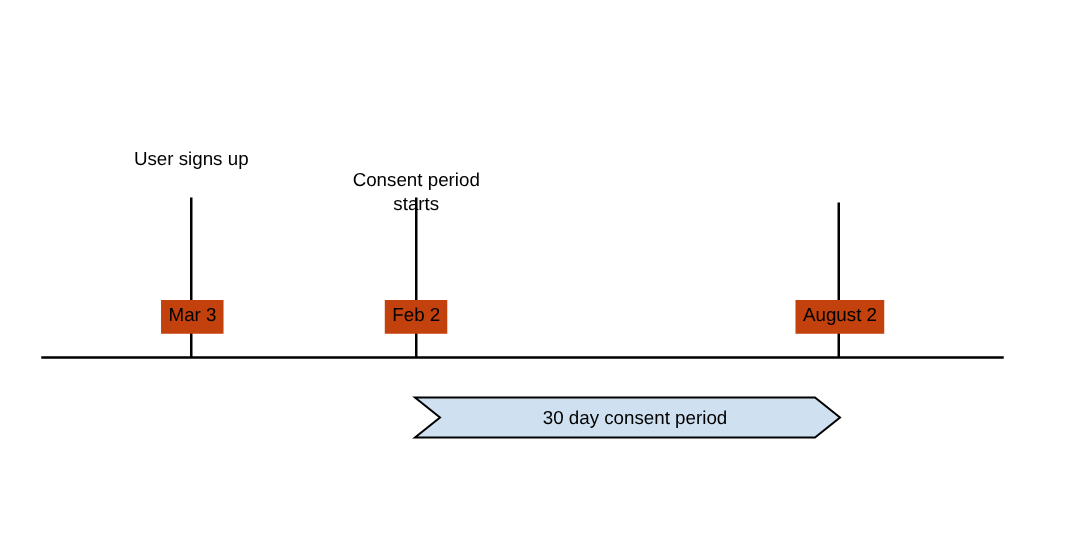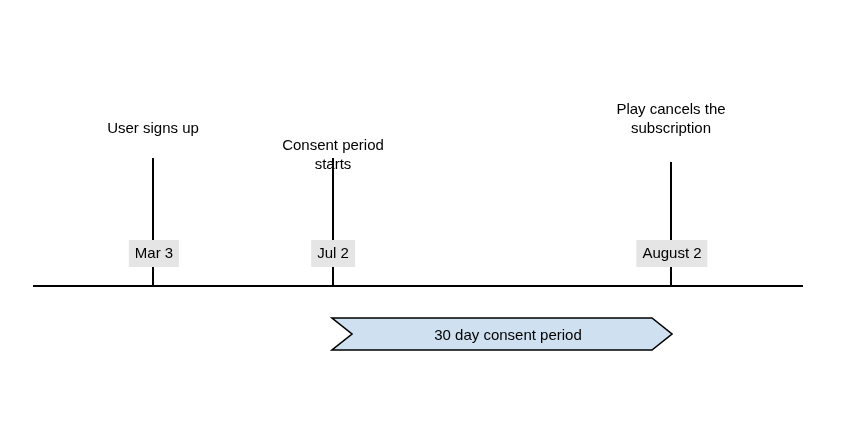--- a/index.html
+++ b/index.html
@@ -42,21 +42,21 @@
     white-space: pre-line;
     transform: translateX(-50%);
   }
 
   
   .date-chip {
     position: absolute;
     font-size: 15px;
     line-height: 18px;
     color: #000000;
-    background: #e5e5e5;
+    background: #c2410c;
     padding: 4px 6px 5px 6px;
     text-align: right;
     white-space: nowrap;
     transform: translateX(-50%);
   }
 
   
   .period-banner {
     position: absolute;
   }
@@ -86,24 +86,22 @@
 
   <div class="axis-line" style="left:33px; top:285px; width:770px;"></div>
 
   <div class="milestone-label" style="left:153px; top:118px; width:220px;text-align:center;">User signs up</div>
   <div class="tick-line" style="left:152px; top:158px; height:128px;"></div>
   <div class="date-chip" style="left:154px; top:240px;">Mar 3</div>
 
   <div class="milestone-label" style="left:333px; top:99px; width:220px;margin-top:36px;">Consent period
 starts</div>
   <div class="tick-line" style="left:332px; top:158px; height:128px;"></div>
-  <div class="date-chip" style="left:333px; top:240px;">Jul 2</div>
+  <div class="date-chip" style="left:333px; top:240px;">Feb 2</div>
 
-  <div class="milestone-label" style="left:671px; top:99px; width:240px;">Play cancels the
-subscription</div>
   <div class="tick-line" style="left:670px; top:162px; height:124px;"></div>
   <div class="date-chip" style="left:672px; top:240px;">August 2</div>
 
   <div class="period-banner" style="left:331px; top:317px; width:342px; height:34px;">
     <svg width="342" height="34" viewBox="0 0 342 34">
       <polygon points="1,1 321,1 341,17 321,33 1,33 21,17" fill="#cfe0f0" stroke="#000000" stroke-width="1.6" stroke-linejoin="miter"></polygon>
     </svg>
     <div class="period-banner-text" style="padding-left:6px;">30 day consent period</div>
   </div>
 

